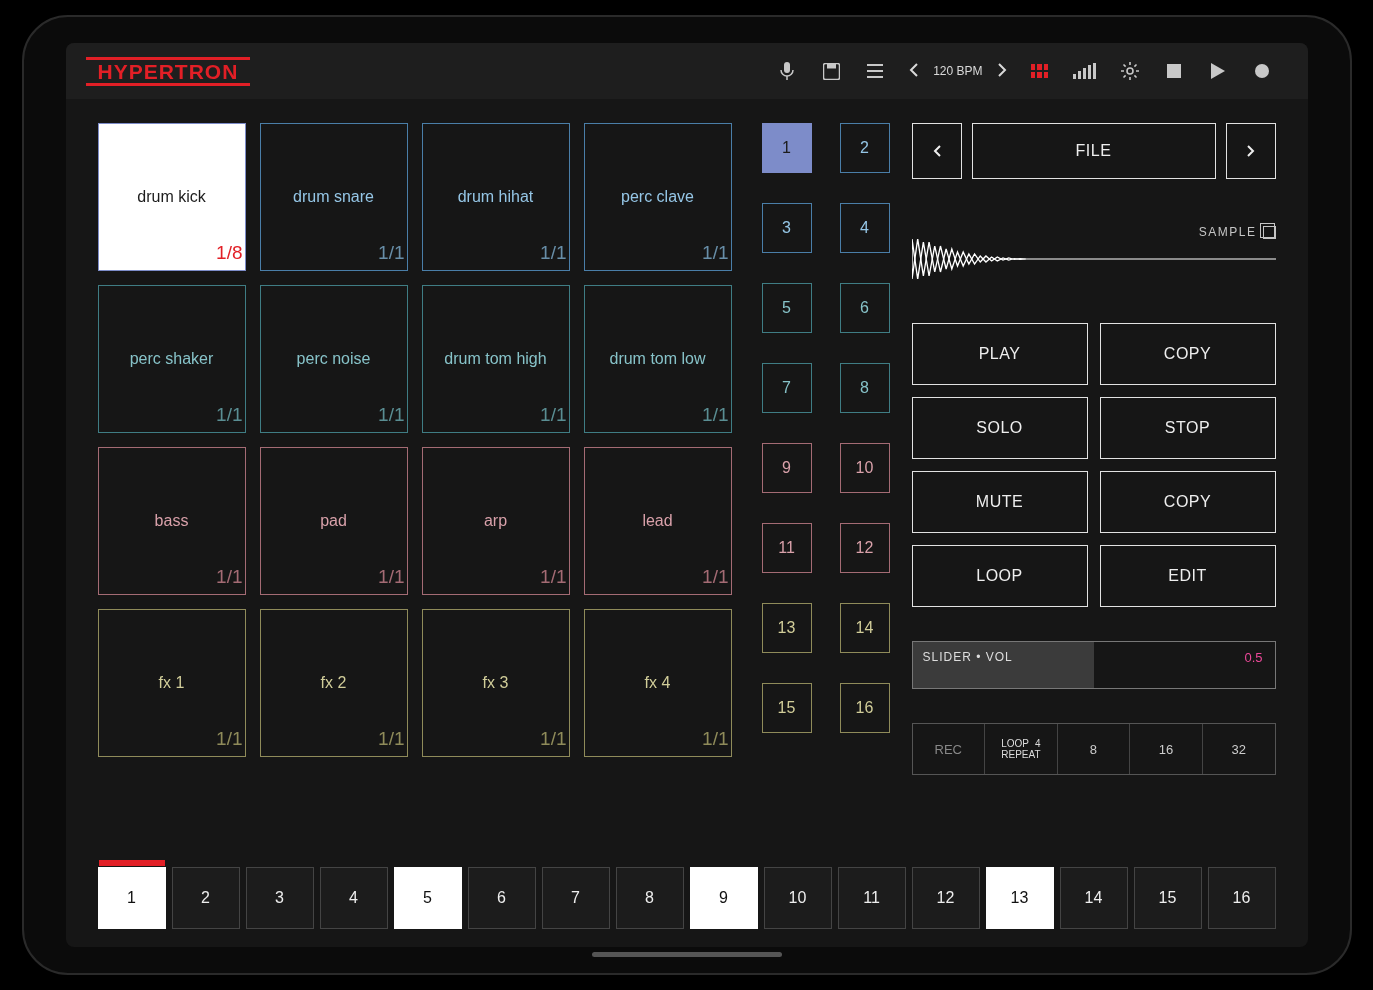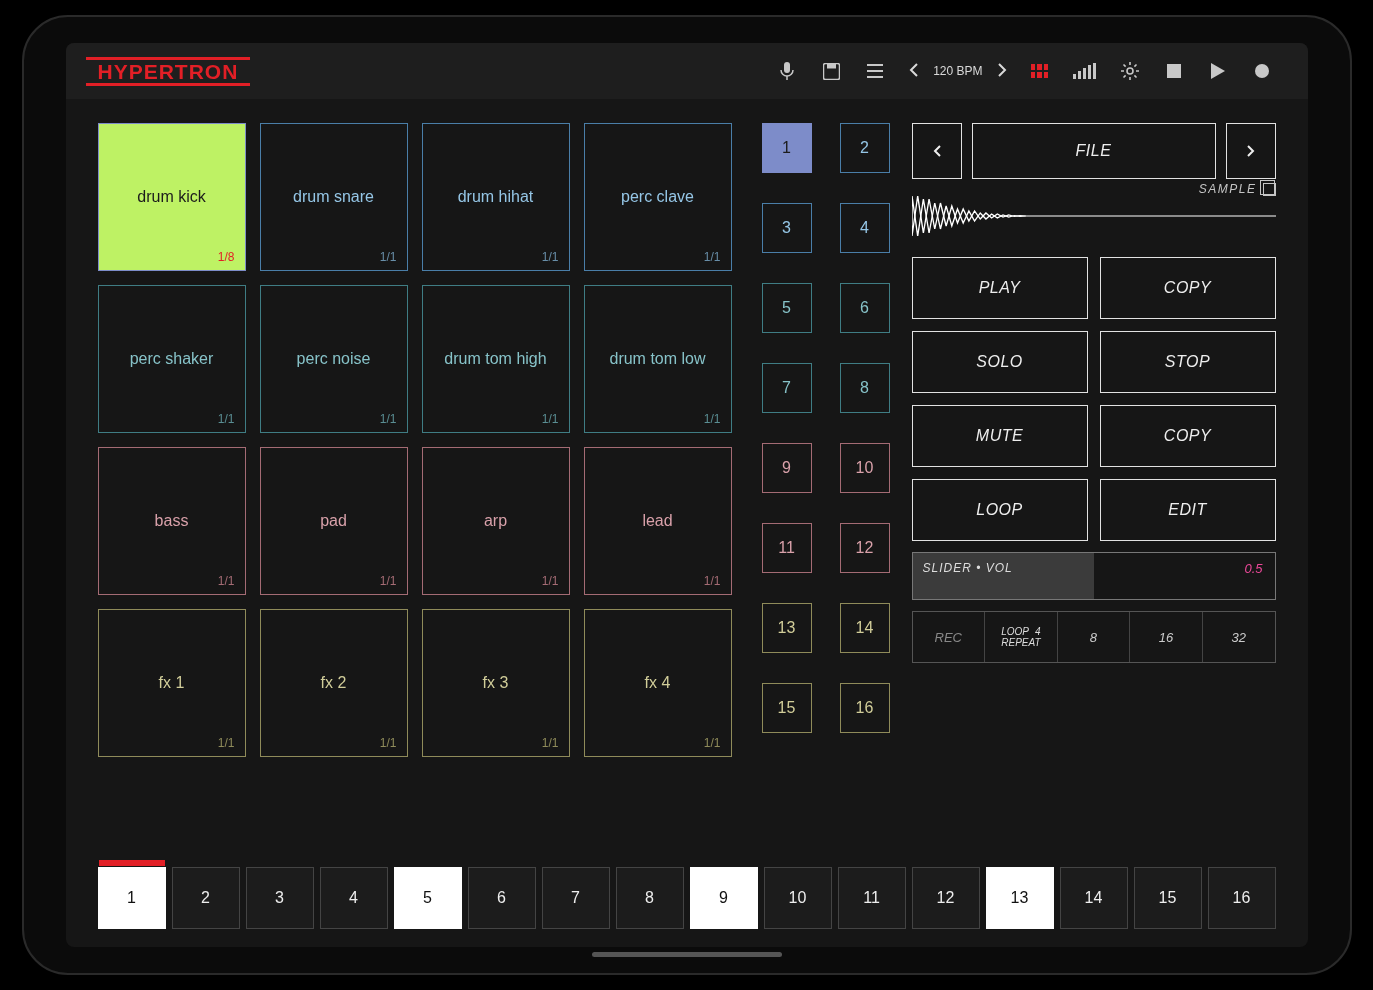--- a/index.html
+++ b/index.html
@@ -80,25 +80,25 @@
   }
   .pad {
     border: 1px solid;
     position:relative;
     cursor:pointer;
     display:flex;
     align-items:center;
     justify-content:center;
     font-size:16px;
   }
-  .pad.selected { background:#bef264; border-color:#7d8cc9; }
+  .pad.selected { background:#ffffff; border-color:#7d8cc9; }
   .pad-label { color: inherit; max-width:90%; text-align:center;}
   .pad.selected .pad-label { color:#1c1c1c; }
   .pad-frac {
-    position:absolute; bottom:6px; right:10px; font-size:12px;margin-top:38px;
+    position:absolute; bottom:6px; right:2px; font-size:19px;margin-top:38px;
   }
   .pad.selected .pad-frac { color:#e21f26; }
   .row-blue { border-color:#4a7ea8; color:#95c6e6; }
   .row-blue .pad-frac { color:#688ea8; }
   .row-teal { border-color:#3f7d84; color:#87c3c9; }
   .row-teal .pad-frac { color:#5a8e93; }
   .row-pink { border-color:#a46b74; color:#d9a1aa; }
   .row-pink .pad-frac { color:#a46b74; }
   .row-yellow { border-color:#8f8b5a; color:#d1cd99; }
   .row-yellow .pad-frac { color:#8f8b5a; }
@@ -121,32 +121,32 @@
     font-size:16px; cursor:pointer;
     color:#bbb;
   }
   .mini.selected { background:#7d8cc9; border-color:#7d8cc9; color:#1c1c1c; }
   .mb { border-color:#4a7ea8; color:#95c6e6;}
   .mt { border-color:#3f7d84; color:#87c3c9;}
   .mp { border-color:#a46b74; color:#d9a1aa;}
   .my { border-color:#8f8b5a; color:#d1cd99;}
 
   .controls {
-    flex:1; display:flex; flex-direction:column; gap:5px;font-style:italic;
+    flex:1; display:flex; flex-direction:column; gap:28px;
   }
   .file-row { display:flex; gap:10px;}
   .btn {
     border:1px solid #e2e2e2; background:transparent; color:#eee;
     display:flex; align-items:center; justify-content:center;
     cursor:pointer; font-size:16px; letter-spacing:0.5px;
   }
   .file-row .nav-btn { width:50px; height:56px; }
   .file-row .file-btn { flex:1; height:56px; }
 
-  .sample-row { position:relative; height:68px; margin-top:0;}
+  .sample-row { position:relative; height:68px; margin-top:20px;}
   .sample-label { position:absolute; right:0; top:-2px; color:#c5c5c5; font-size:12px; letter-spacing:1.5px; display:flex; align-items:center; gap:6px;}
   .copy-icon { width:13px; height:13px; border:1.5px solid #c5c5c5; position:relative;}
   .copy-icon::after{content:"";position:absolute; top:-4px; left:-4px; width:13px; height:13px; border:1.5px solid #c5c5c5;}
   .waveform { position:absolute; left:0; right:0; bottom:16px; height:40px;}
   .waveform svg { width:100%; height:100%; }
 
   .action-grid {
     display:grid; grid-template-columns:1fr 1fr; gap:12px;border-radius:25px;
   }
   .action-grid .btn { height:62px; }

